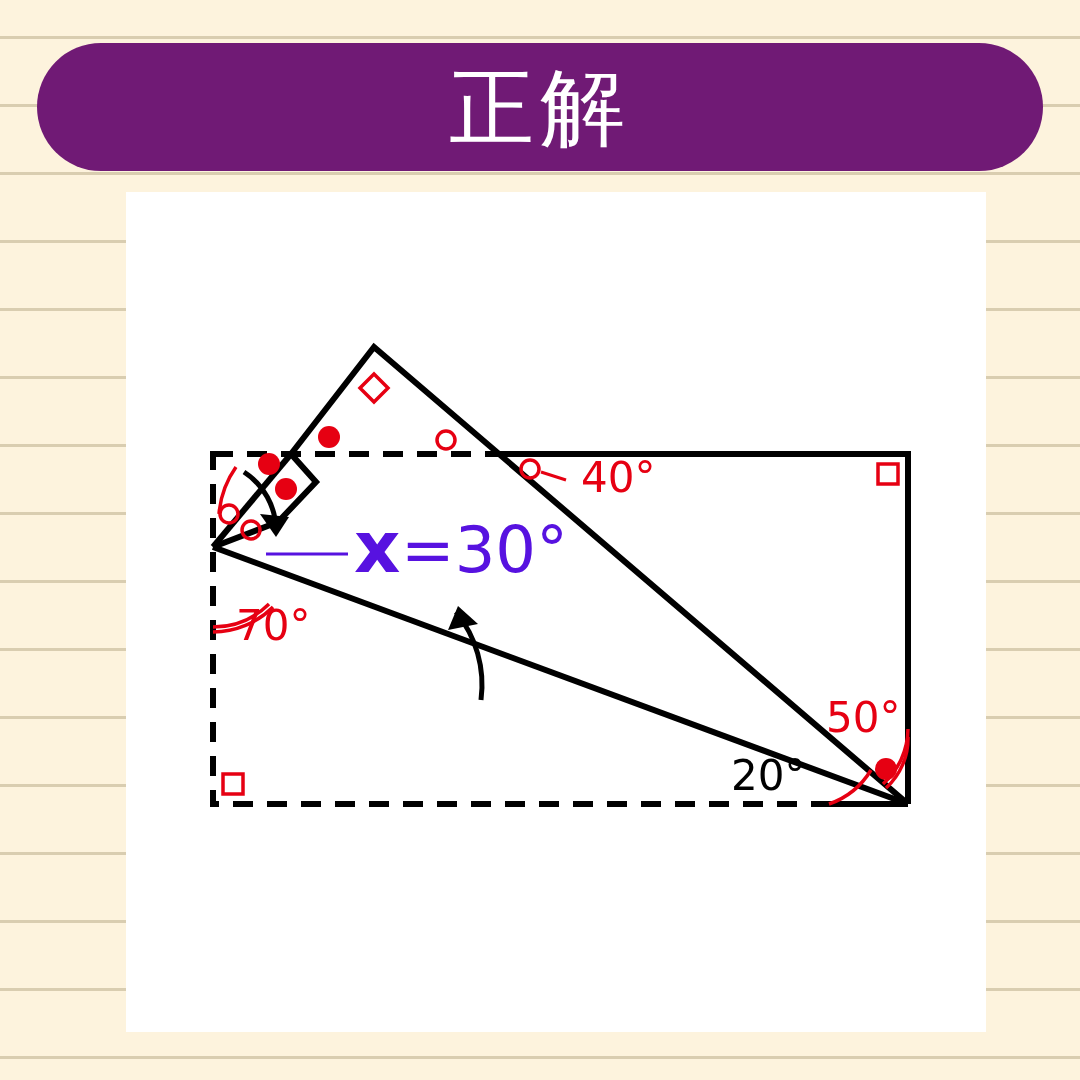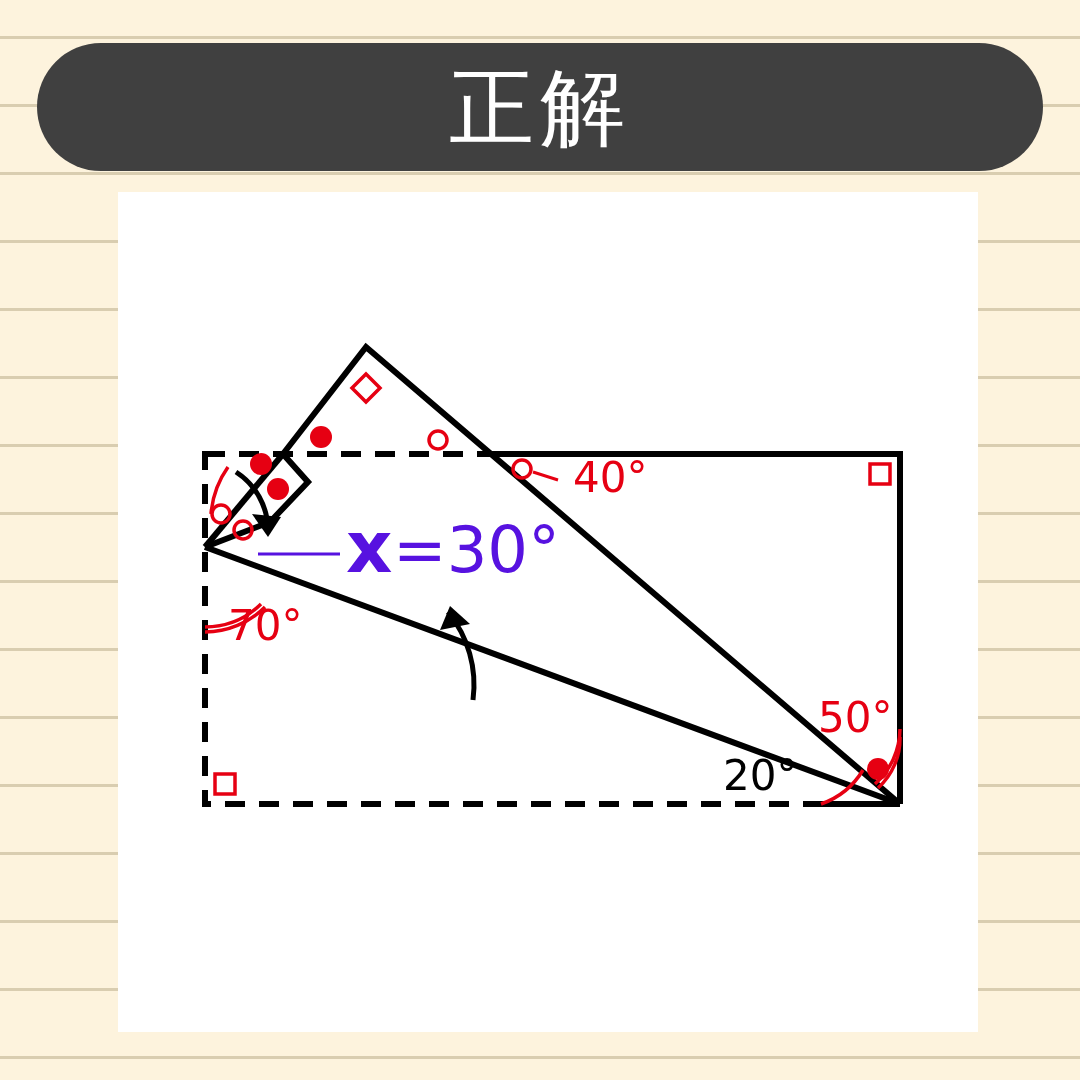--- a/index.html
+++ b/index.html
@@ -32,37 +32,37 @@
     inset: 0;
     z-index: 1;
   }
   
   #title-banner {
     position: absolute;
     left: 37px;
     top: 43px;
     width: 1006px;
     height: 128px;
-    background: #404040;
+    background: #701a75;
     border-radius: 64px;
     display: flex;
     align-items: center;
     justify-content: center;
   }
   #title-text {
     color: #ffffff;
     font-size: 85px;
     line-height: 85px;
     letter-spacing: 6px;
     font-family: "DejaVu Sans", sans-serif;
   }
   
   #figure-card {
     position: absolute;
-    left: 118px;
+    left: 126px;
     top: 192px;
     width: 860px;
     height: 840px;
     background: #ffffff;
   }
   #figure-svg {
     position: absolute;
     left: 0;
     top: 0;
   }

